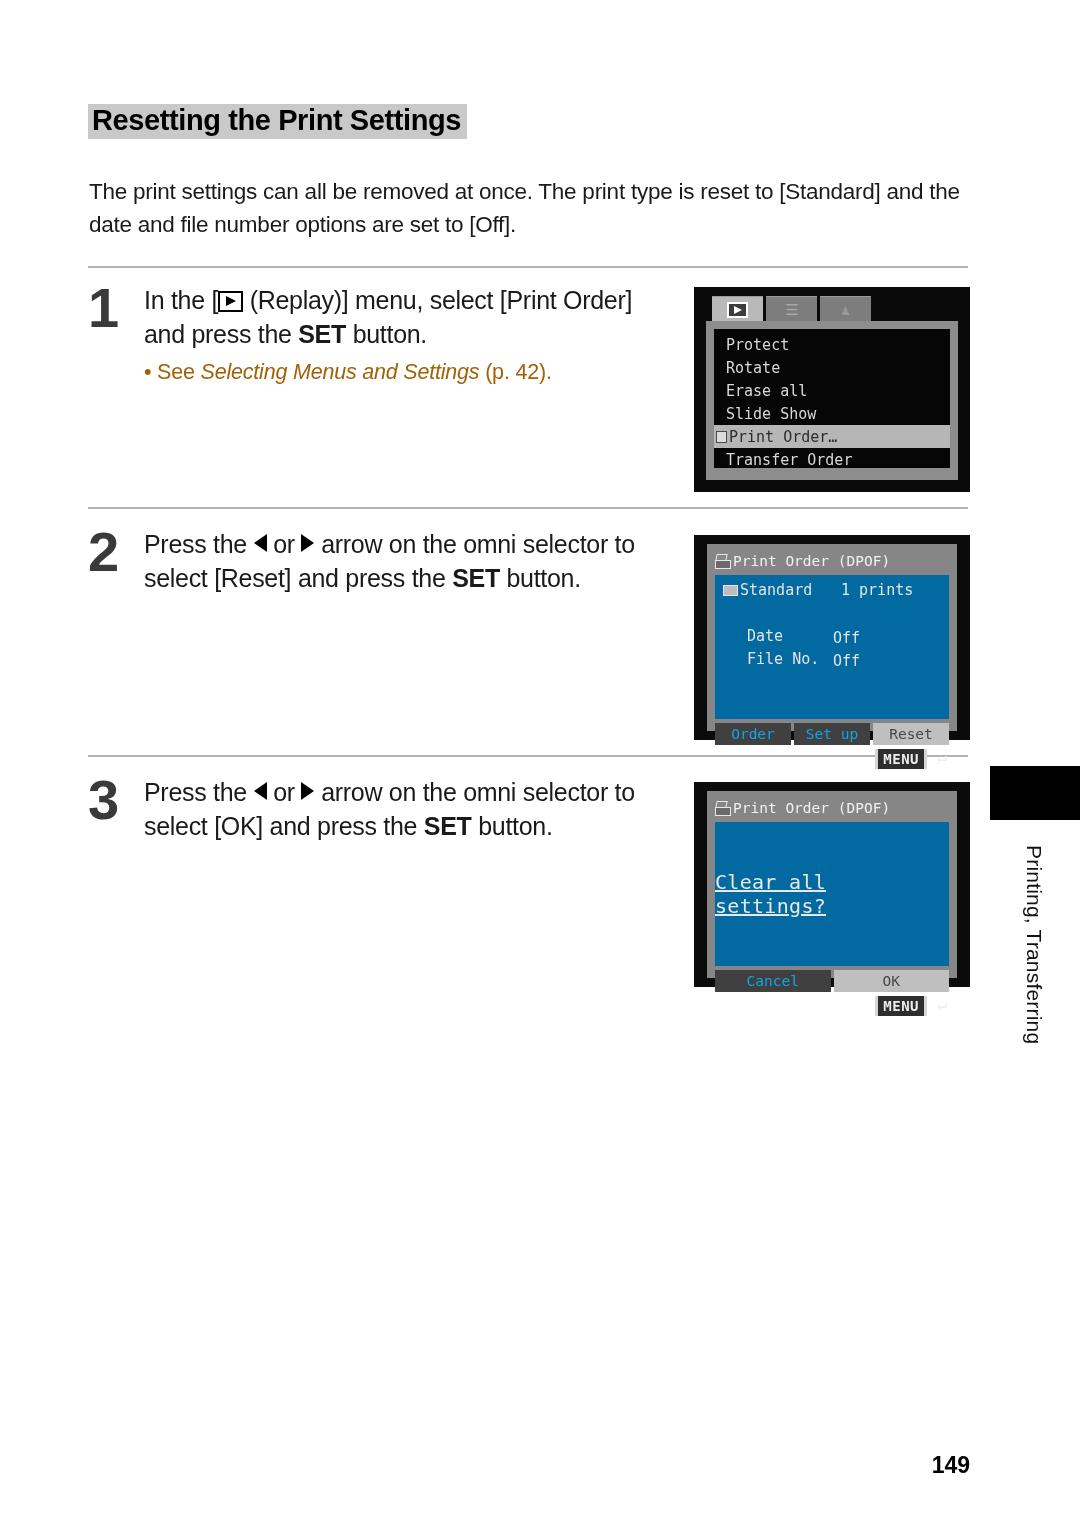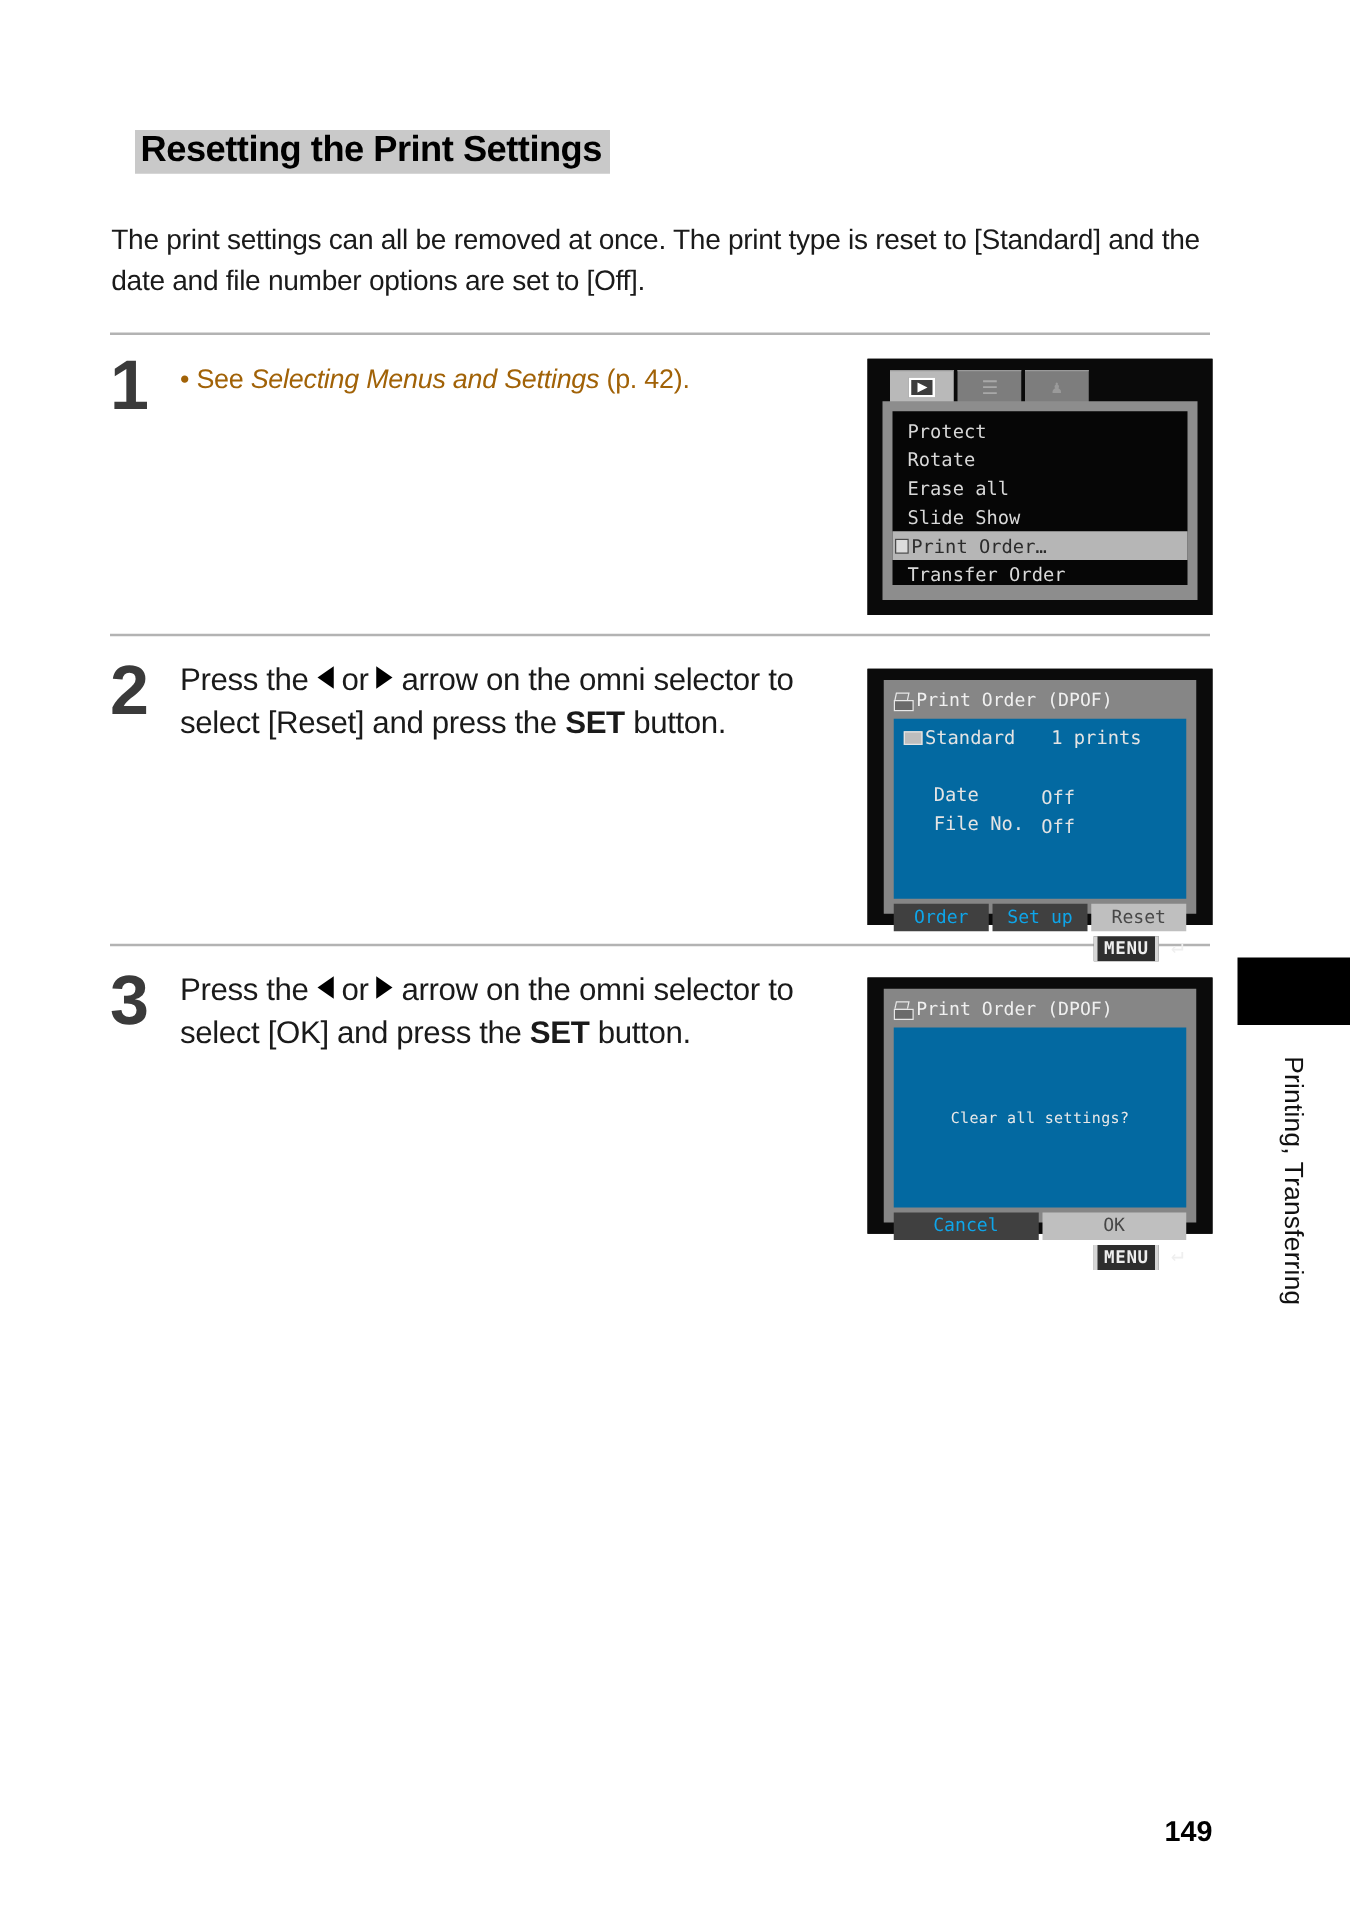--- a/index.html
+++ b/index.html
@@ -21,21 +21,20 @@
     position: absolute;
     inset: 0;
   }
 
   
   .title-wrap {
     position: absolute;
     left: 88px;
     top: 104px;
     width: 420px;
-    text-align: center;
   }
   .title-hl {
     display: inline-block;
     background: #c9c9c9;
     padding: 2px 6px 4px 4px;
   }
   .title-text {
     font-size: 29px;
     font-weight: bold;
     letter-spacing: -0.4px;
@@ -355,22 +354,23 @@
   .row-fileno { top: 75px; }
 
   
   .dpof-prompt {
     position: absolute;
     inset: 0;
     display: flex;
     align-items: center;
     justify-content: center;
     color: #e8e8e8;
-    font-size: 12px;
+    font-size: 20px;
     letter-spacing: 0.3px;
+    text-decoration: underline;
   }
 
   
   .dpof-btns {
     display: flex;
     gap: 3px;
     margin-top: 4px;
     height: 22px;
   }
   .dpof-btn {
@@ -463,20 +463,21 @@
   </div>
 
   <div class="intro">The print settings can all be removed at once. The print type is reset to [Standard] and the date and file number options are set to [Off].</div>
 
   <div class="hr r1"></div>
   <div class="hr r2"></div>
   <div class="hr r3"></div>
 
   <div class="step step1">
     <div class="step-num">1</div>
+    <div class="step-body"><span>In the [</span><span class="replay-glyph"></span><span> (Replay)] menu, select [Print Order] and press the </span><b>SET</b><span> button.</span></div>
     <div class="bullet"><span>• See </span><i>Selecting Menus and Settings</i><span> (p. 42).</span></div>
   </div>
 
   <div class="step step2">
     <div class="step-num">2</div>
     <div class="step-body"><span>Press the </span><span class="arrow-l"></span><span> or </span><span class="arrow-r"></span><span> arrow on the omni selector to select [Reset] and press the </span><b>SET</b><span> button.</span></div>
   </div>
 
   <div class="step step3">
     <div class="step-num">3</div>

